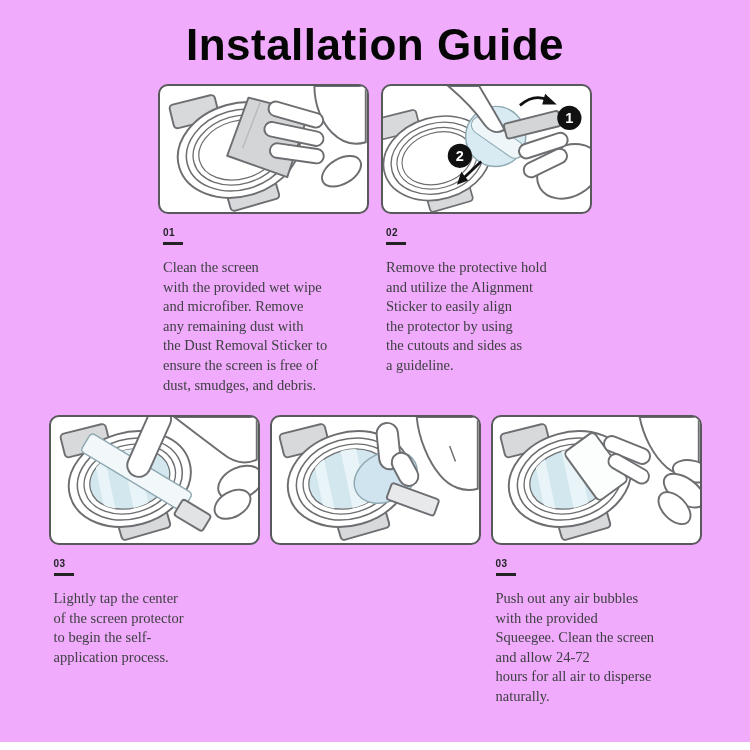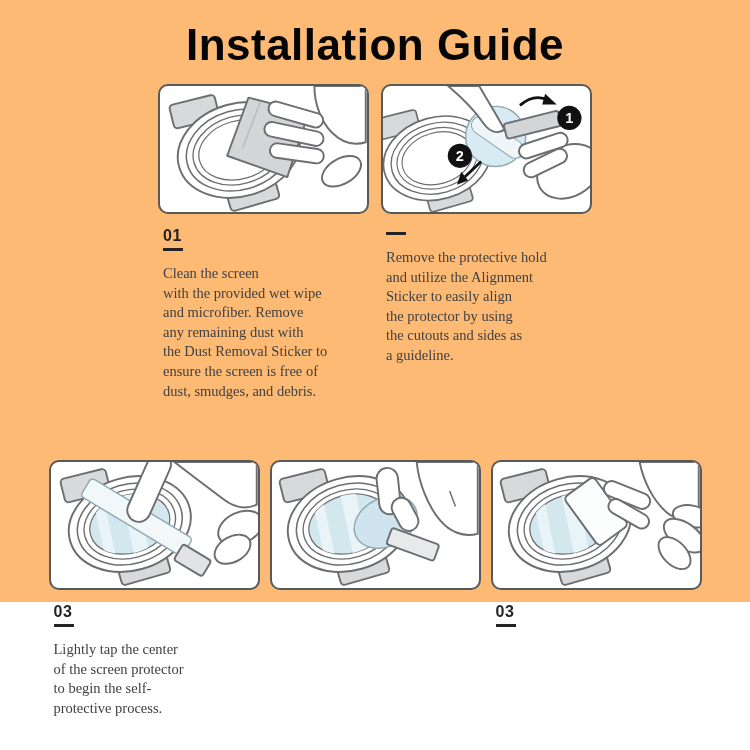--- a/index.html
+++ b/index.html
@@ -1,29 +1,29 @@
 <!DOCTYPE html>
 <html><head>
 <meta charset="utf-8">
 <style>
   html,body{margin:0;padding:0;background:#ffffff;}
   body{width:750px;height:750px;overflow:hidden;
        font-family:"Liberation Sans","DejaVu Sans",sans-serif;}
-  .page{position:relative;width:750px;height:602px;background:#fdba74;}
+  .page{position:relative;width:750px;height:742px;background:#f0abfc;}
   .title{position:absolute;top:20px;left:0;width:100%;text-align:center;
          font-size:44px;font-weight:bold;color:#060606;letter-spacing:.5px;}
   .row{position:absolute;left:0;width:100%;display:flex;justify-content:center;}
   .row1{top:84px;gap:12px;}
-  .row2{top:415px;gap:10px;margin-top:45px;}
+  .row2{top:415px;gap:10px;}
   .step{width:211px;}
   .panel{width:211px;height:130px;border:2px solid #58595b;border-radius:10px;
          box-sizing:border-box;overflow:hidden;background:#fff;}
   .illo{display:block;width:100%;height:100%;}
   .caption{padding:14px 0 0 5px;}
-  .num{font-size:16px;font-weight:bold;color:#232326;letter-spacing:.5px;line-height:1;}
+  .num{font-size:10px;font-weight:bold;color:#232326;letter-spacing:.5px;line-height:1;}
   .rule{width:20px;height:3px;background:#232326;margin:4px 0 13px;}
   .desc{font-size:14.5px;line-height:19.6px;color:#3f4043;white-space:pre-line;width:214px;font-family:Liberation Serif, serif;}
   .badge-num{font-weight:bold;font-size:15px;fill:#ffffff;}
 </style>
 </head>
 <body>
 
 <svg width="0" height="0" style="position:absolute" aria-hidden="true">
   <defs>
     <clipPath id="clip-dial">
@@ -118,20 +118,21 @@
             <path d="M100,78 L82,95" stroke="#111111" stroke-width="2.8" fill="none"></path>
             <polygon points="75,102 86.5,97.5 79.5,88.5" fill="#111111"></polygon>
           </g>
           <g>
             <circle cx="78" cy="72" r="12.5" fill="#111111"></circle>
             <text class="badge-num" x="78" y="77.5" text-anchor="middle">2</text>
           </g>
         </svg>
       </div>
       <div class="caption">
+        <div class="num">02</div>
         <div class="rule"></div>
         <div class="desc">Remove the protective hold
 and utilize the Alignment
 Sticker to easily align
 the protector by using
 the cutouts and sides as
 a guideline.</div>
       </div>
     </div>
 
@@ -157,21 +158,21 @@
             <rect x="88" y="-12" width="24" height="76" rx="12" transform="rotate(24 100 26)"></rect>
           </g>
         </svg>
       </div>
       <div class="caption">
         <div class="num">03</div>
         <div class="rule"></div>
         <div class="desc">Lightly tap the center
 of the screen protector
 to begin the self-
-protective process.</div>
+application process.</div>
       </div>
     </div>
 
     <div class="step">
       <div class="panel">
         <svg class="illo" viewBox="0 0 211 130">
           <g transform="translate(0,2)">
             <use href="#g-watch-base"></use>
               <use href="#g-dial-blue"></use>
           </g>
@@ -203,17 +204,23 @@
             <ellipse cx="196" cy="76" rx="24" ry="13" transform="rotate(35 196 76)"></ellipse>
             <ellipse cx="186" cy="94" rx="20" ry="12" transform="rotate(45 186 94)"></ellipse>
             <rect x="112" y="26" width="50" height="16" rx="8" transform="rotate(22 137 34)"></rect>
             <rect x="116" y="46" width="46" height="15" rx="7.5" transform="rotate(30 139 53)"></rect>
           </g>
         </svg>
       </div>
       <div class="caption">
         <div class="num">03</div>
         <div class="rule"></div>
+        <div class="desc">Push out any air bubbles
+with the provided
+Squeegee. Clean the screen
+and allow 24-72
+hours for all air to disperse
+naturally.</div>
       </div>
     </div>
 
   </div>
 </div>
 
 </body></html>

